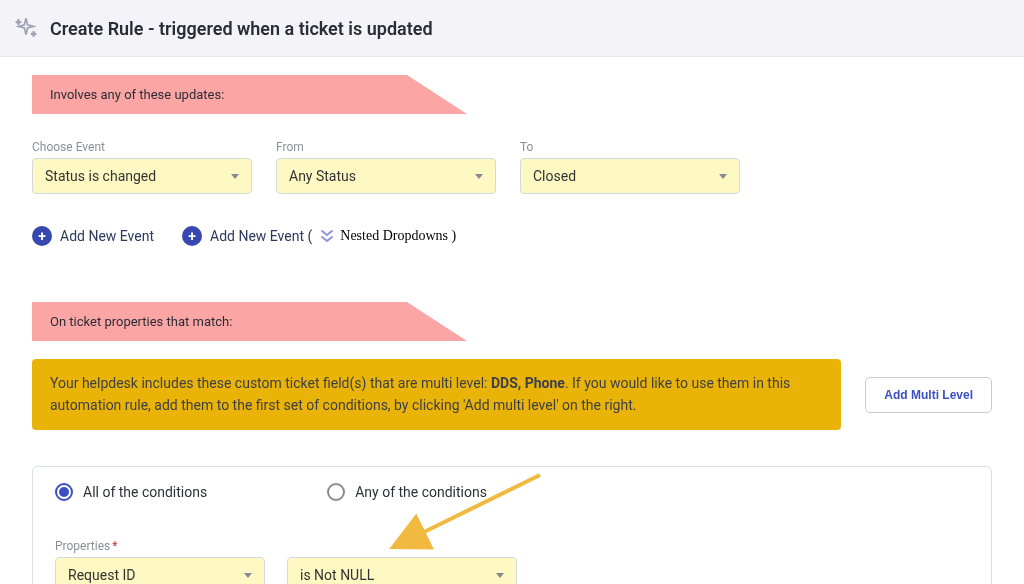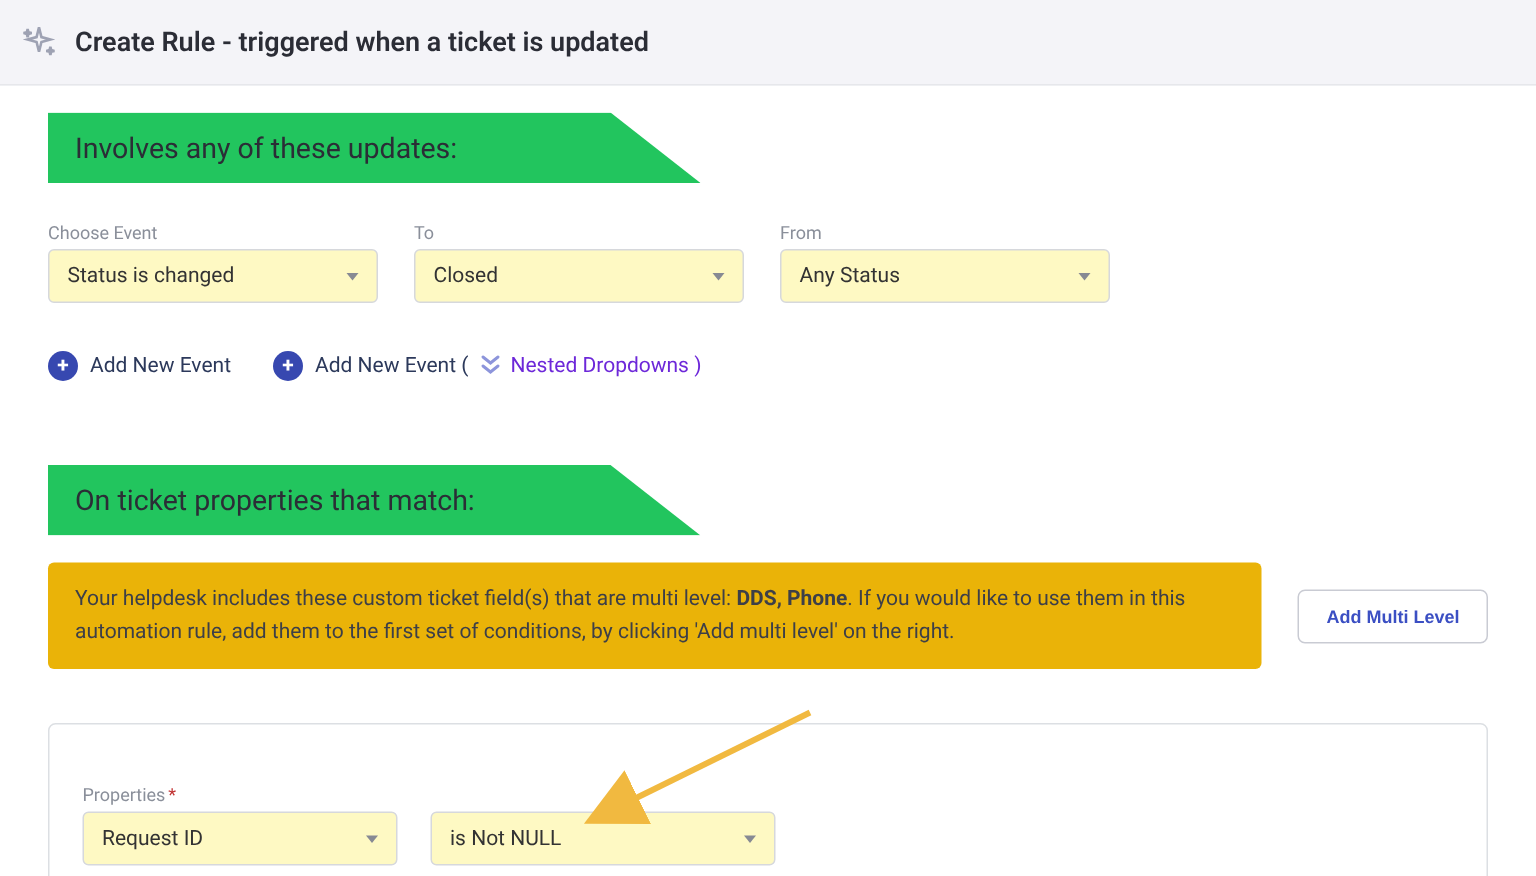--- a/index.html
+++ b/index.html
@@ -29,23 +29,23 @@
   }
   .header h1 {
     font-size: 18px;
     font-weight: 600;
     color: #2b2d36;
   }
   .content {
     padding: 18px 32px;
   }
   .section-header {
-    background: #22c55e;
+    background: #fca5a5;
     padding: 12px 18px;
-    font-size: 19px;
+    font-size: 13px;
     color: #2b2d36;
     position: relative;
     clip-path: polygon(0 0, 375px 0, 435px 100%, 0 100%);
     width: 460px;
   }
   .row {
     display: flex;
     gap: 24px;
     margin-top: 2px;
     align-items: flex-end;
@@ -102,24 +102,25 @@
     background: #3748b0;
     display: flex;
     align-items: center;
     justify-content: center;
     color: #fff;
     font-weight: 700;
     font-size: 14px;
     line-height: 1;
   }
   .nested-chip {
-    color: #6d28d9;
+    color: #000000;
     display: inline-flex;
-    align-items: flex-start;
+    align-items: flex-end;
     gap: 4px;
+    font-family: Liberation Serif, serif;
   }
   .nested-icon {
     color: #7a85d6;
     font-size: 14px;
     line-height: 1;
     display: inline-flex;
     flex-direction: column;
     margin-right: 2px;
   }
   .section2 { margin-top: 56px; }
@@ -222,30 +223,30 @@
 
   <div class="row">
     <div class="field">
       <span class="field-label">Choose Event</span>
       <div class="select">
         <span>Status is changed</span>
         <span class="caret"></span>
       </div>
     </div>
     <div class="field">
+      <span class="field-label">From</span>
+      <div class="select">
+        <span>Any Status</span>
+        <span class="caret"></span>
+      </div>
+    </div>
+    <div class="field">
       <span class="field-label">To</span>
       <div class="select">
         <span>Closed</span>
-        <span class="caret"></span>
-      </div>
-    </div>
-    <div class="field">
-      <span class="field-label">From</span>
-      <div class="select">
-        <span>Any Status</span>
         <span class="caret"></span>
       </div>
     </div>
   </div>
 
   <div class="add-row">
     <div class="add-item">
       <span class="plus-circle">+</span>
       <span>Add New Event</span>
     </div>
@@ -268,20 +269,30 @@
     <div class="section-header">On ticket properties that match:</div>
 
     <div class="info-row">
       <div class="info-box">
         <span>Your helpdesk includes these custom ticket field(s) that are multi level: </span><b>DDS, Phone</b><span>. If you would like to use them in this automation rule, add them to the first set of conditions, by clicking 'Add multi level' on the right.</span>
       </div>
       <button class="add-multi-btn">Add Multi Level</button>
     </div>
 
     <div class="conditions-box">
+      <div class="radio-row">
+        <div class="radio-item">
+          <span class="radio selected"></span>
+          <span>All of the conditions</span>
+        </div>
+        <div class="radio-item">
+          <span class="radio"></span>
+          <span>Any of the conditions</span>
+        </div>
+      </div>
 
       <div class="cond-fields">
         <div class="field">
           <span class="field-label">
             <span>Properties</span><span class="req-star">*</span>
           </span>
           <div class="select">
             <span>Request ID</span>
             <span class="caret"></span>
           </div>

